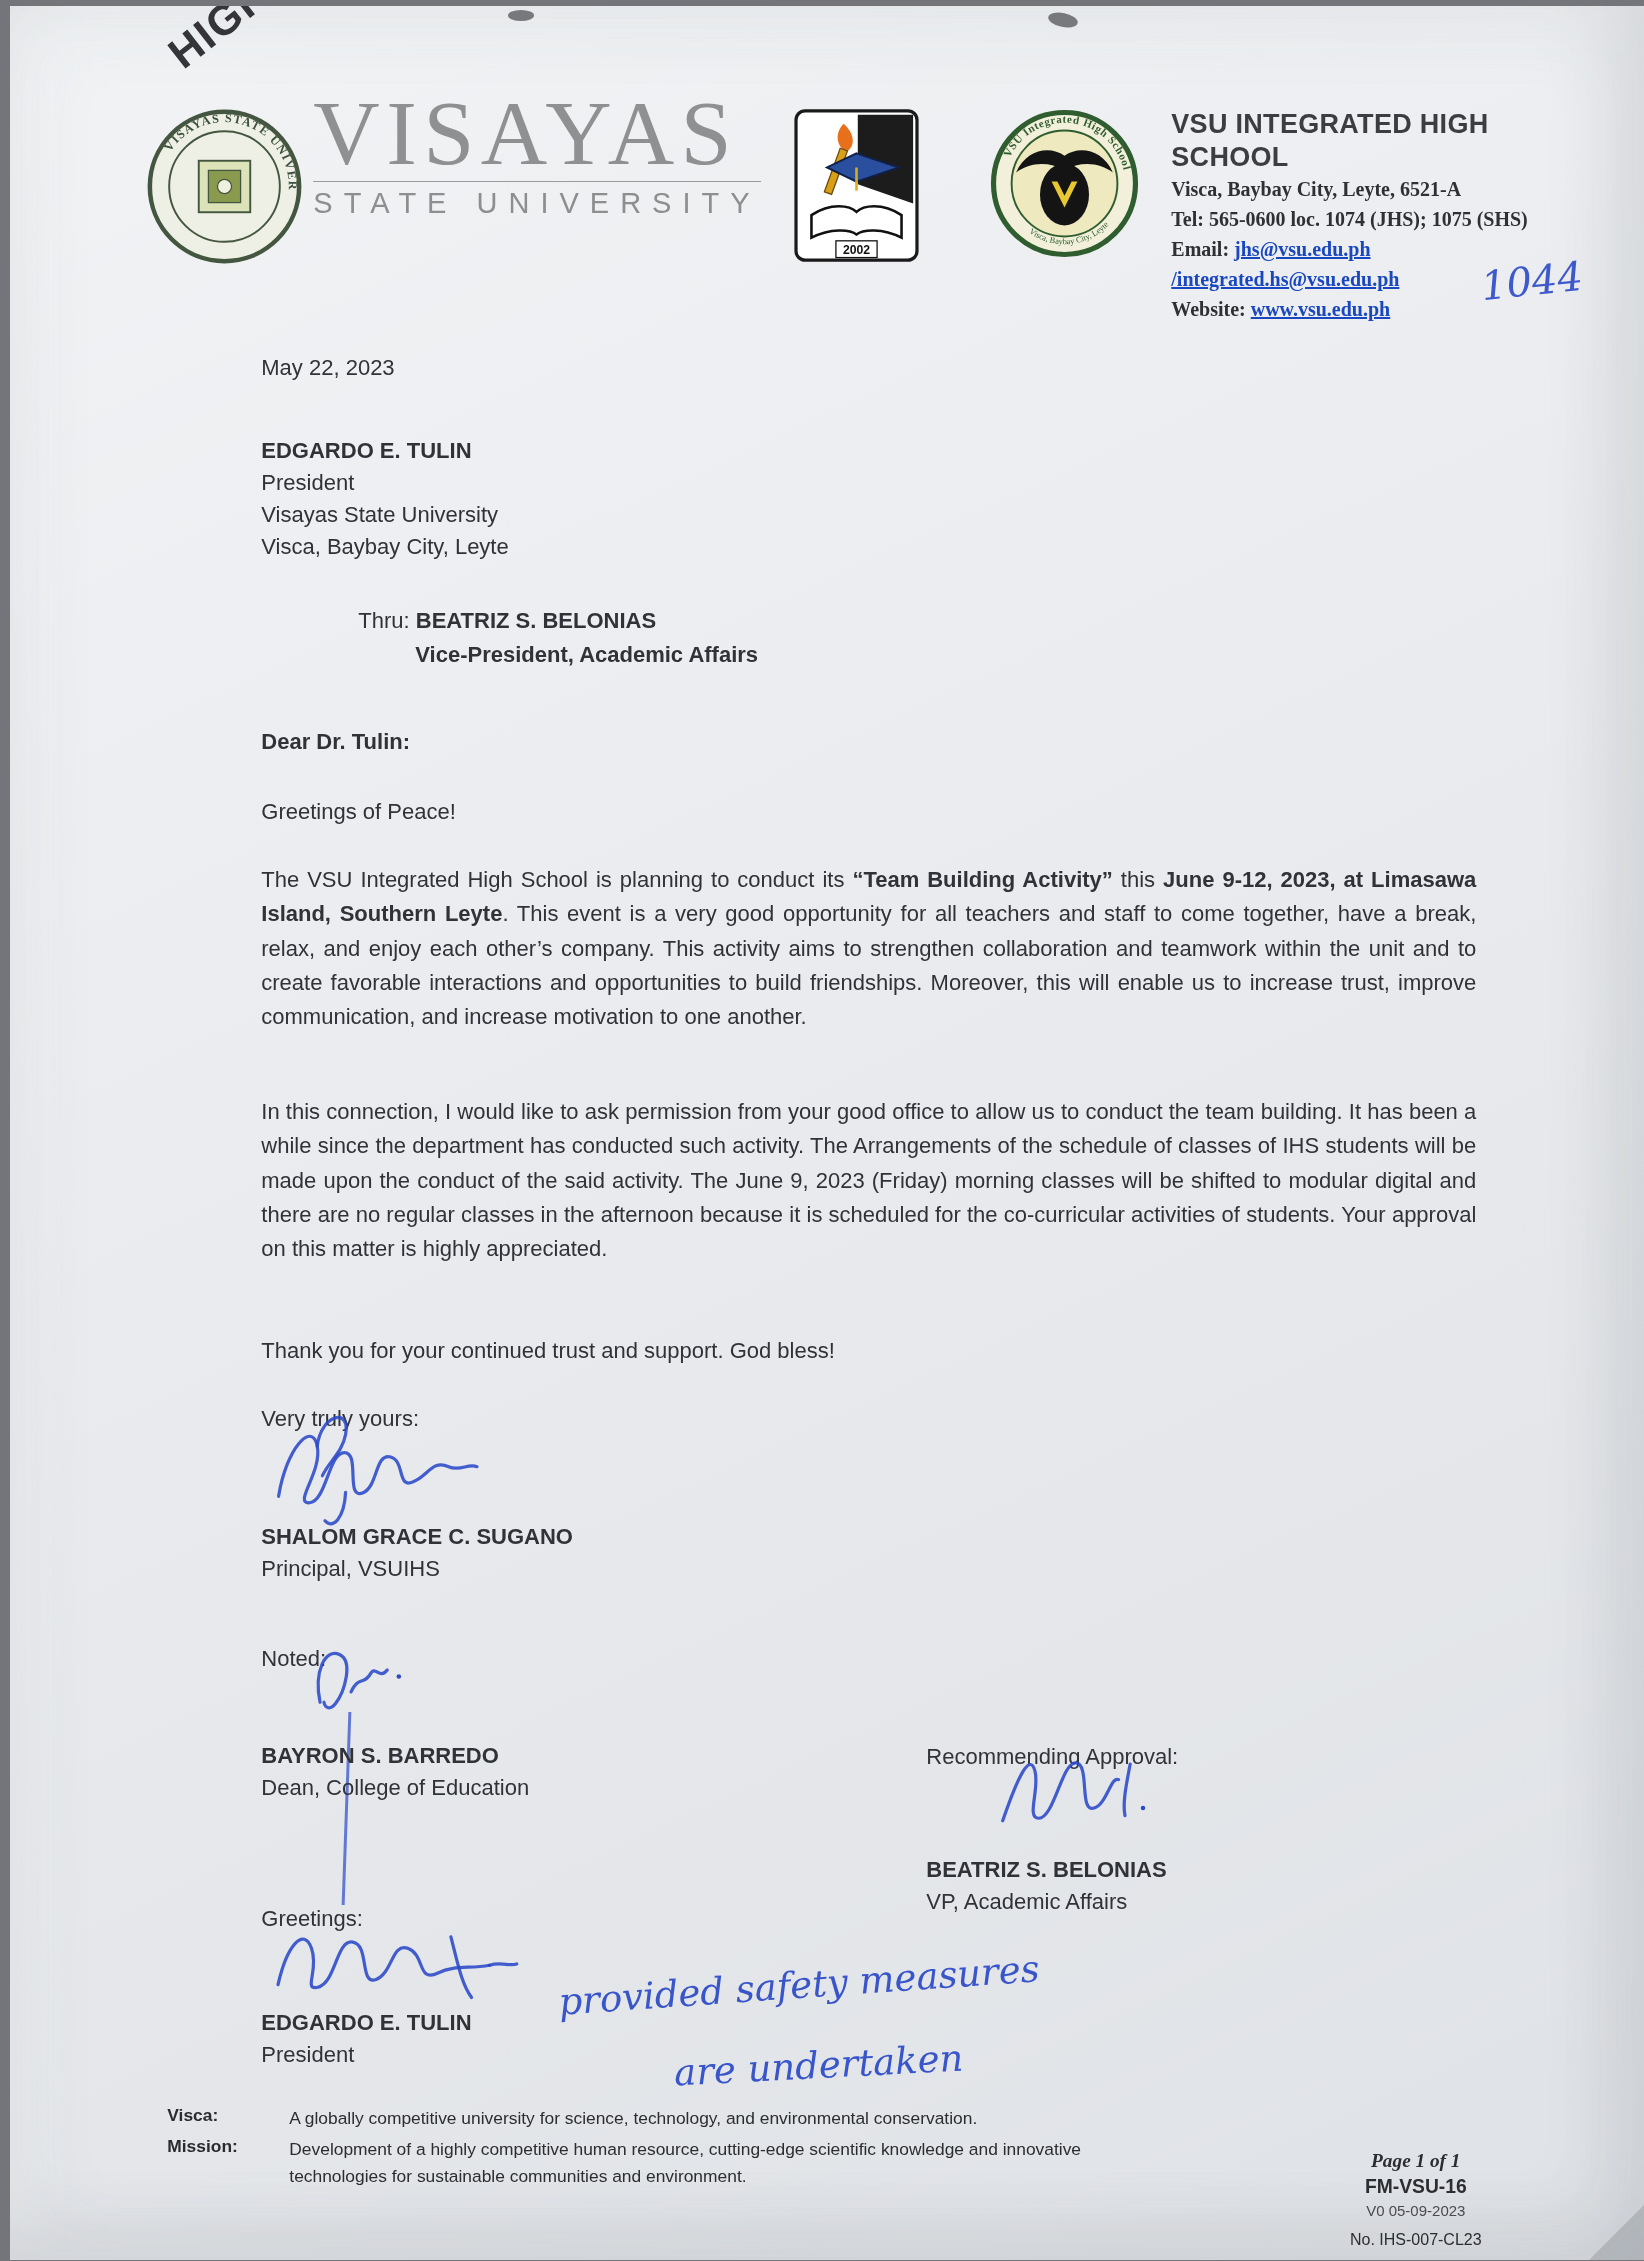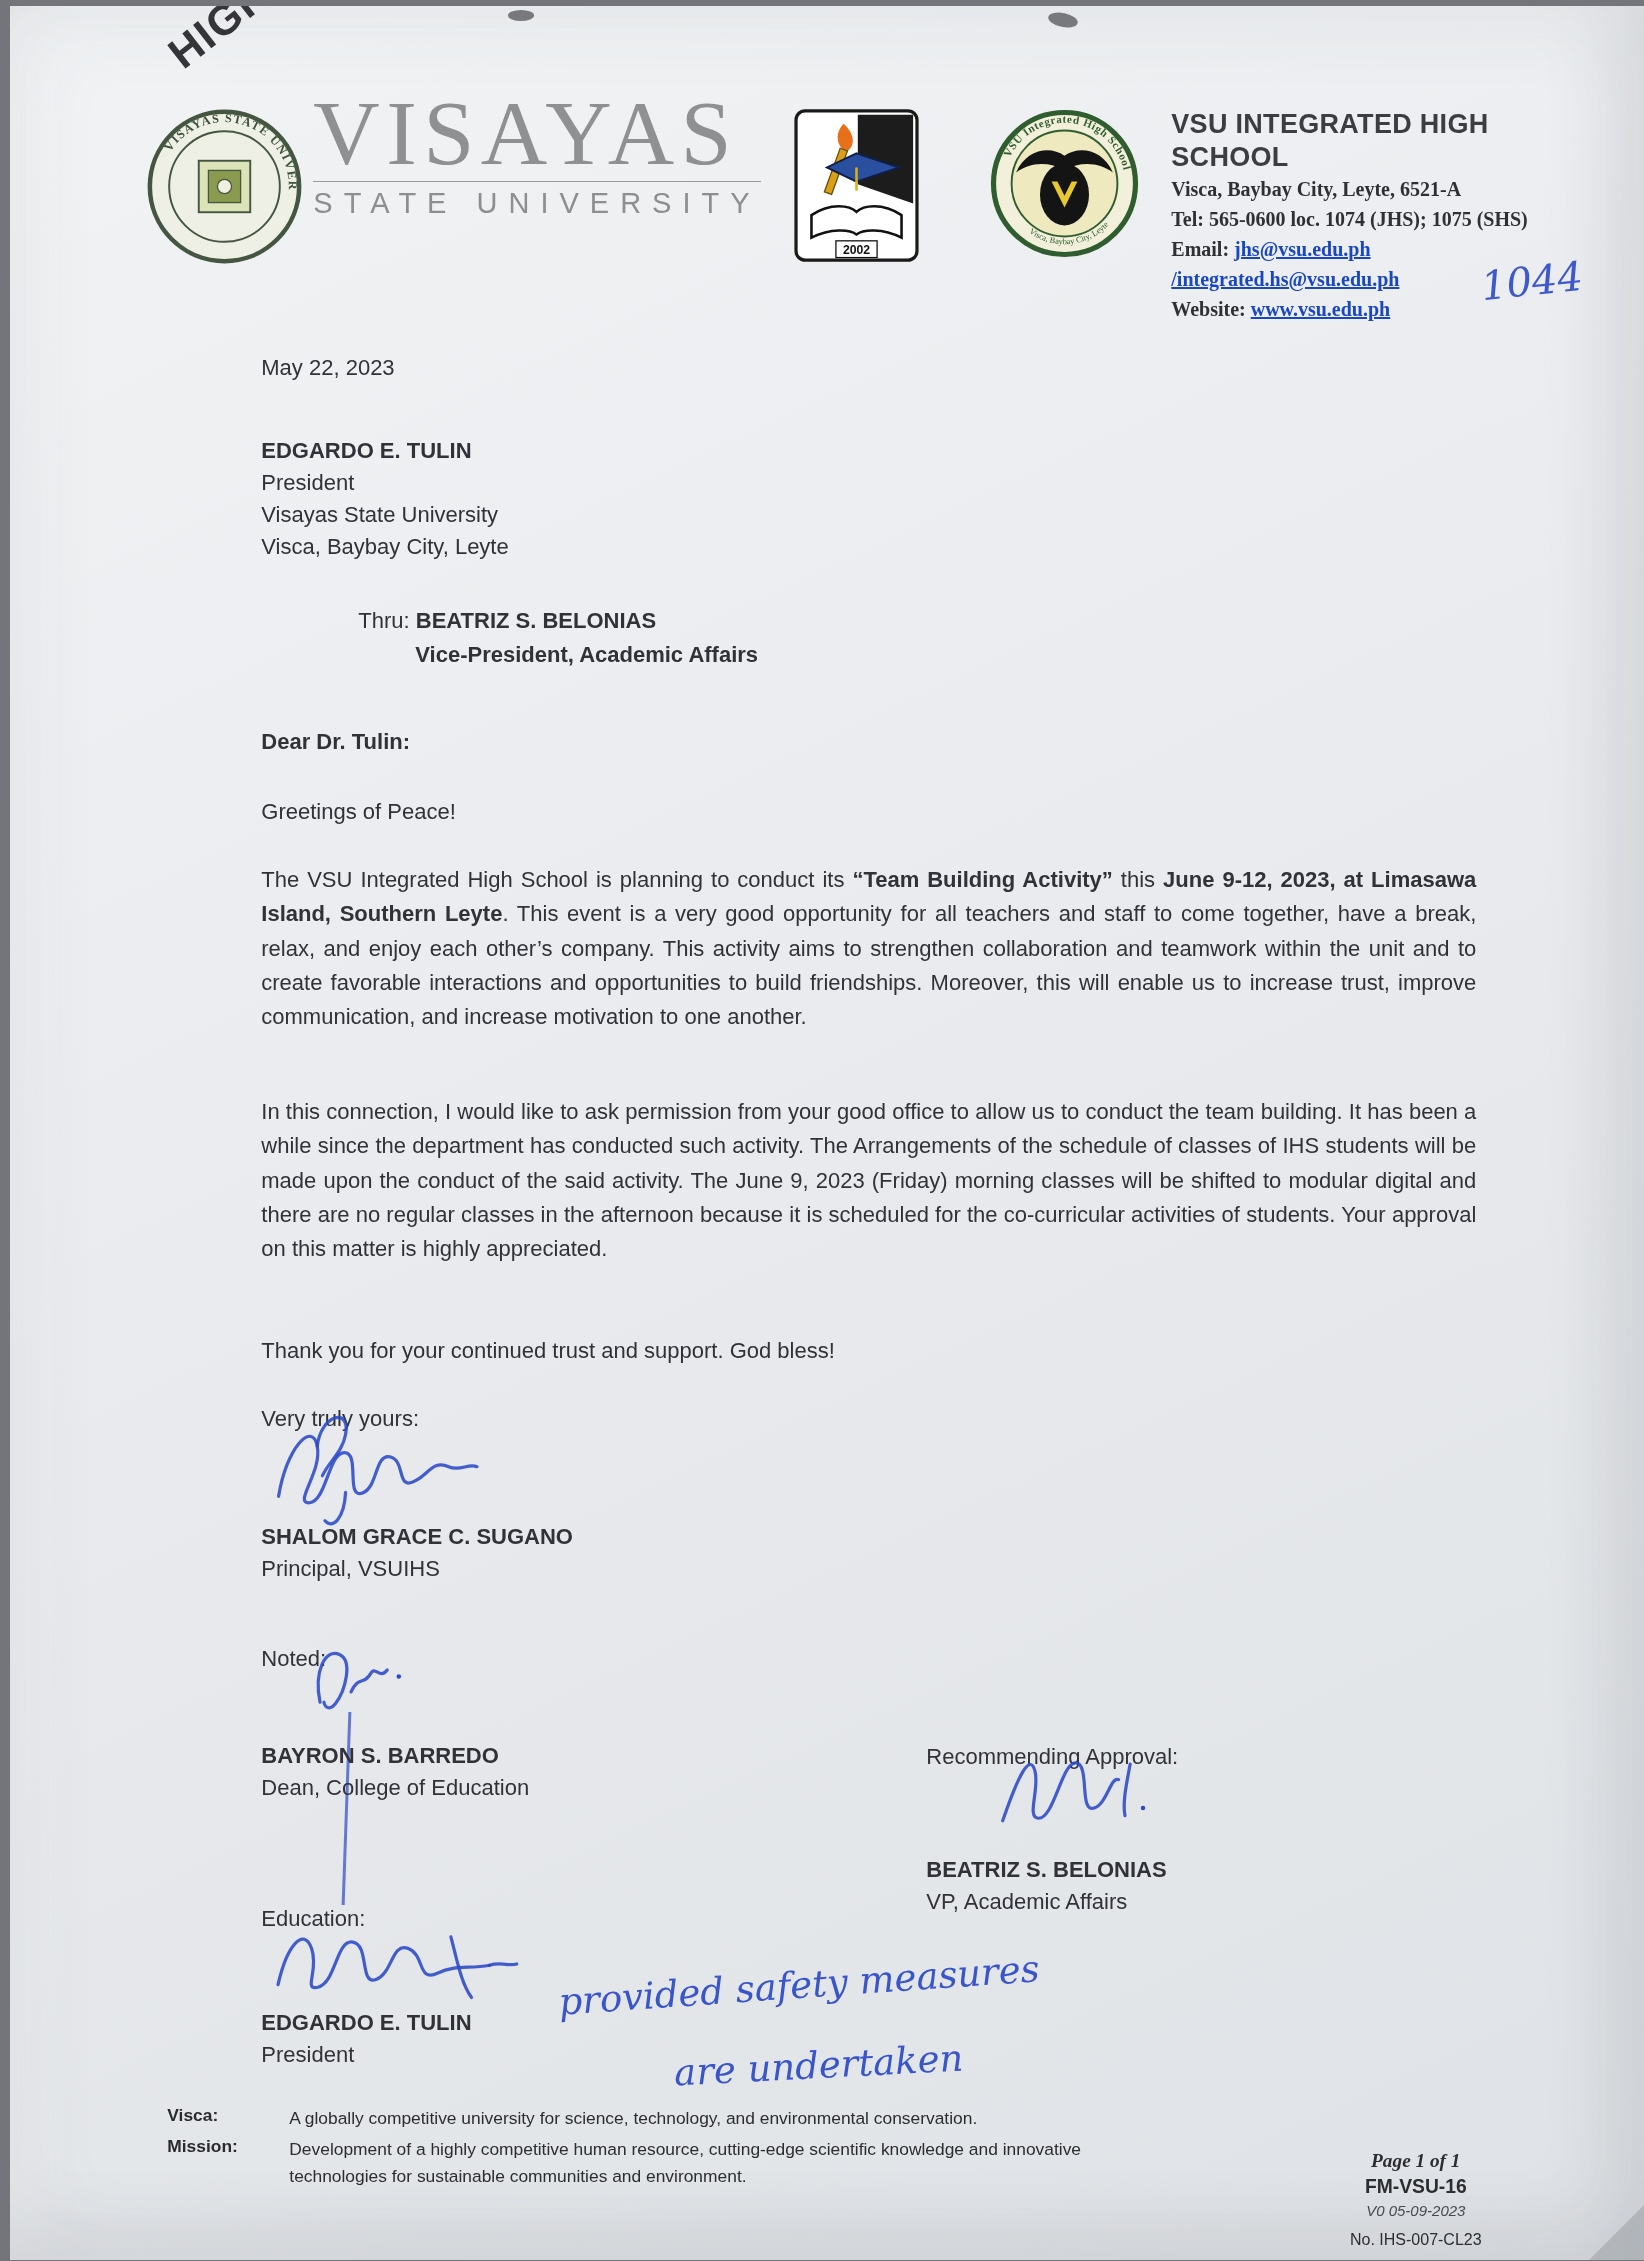--- a/index.html
+++ b/index.html
@@ -49,21 +49,21 @@
   .sig{stroke:#2b49c8;stroke-width:5;fill:none;stroke-linecap:round;stroke-linejoin:round;opacity:.88;}
   .penline{width:2.6px;background:rgba(43,73,200,.7);transform:rotate(2deg);}
   .handnote{font-family:"DejaVu Serif",serif;font-style:italic;font-size:37px;color:#2b49c8;opacity:.92;white-space:nowrap;}
 
   
   .foot-label{font-size:17.4px;font-weight:bold;color:#2a2b2e;}
   .foot-text{font-size:17.4px;color:#2c2d30;line-height:1.5;}
   .foot-right{left:1312px;width:187px;text-align:center;color:#2c2d30;}
   .fr-page{font-family:"Liberation Serif",serif;font-weight:bold;font-style:italic;font-size:19.3px;}
   .fr-code{font-weight:bold;font-size:19.3px;margin-top:3.9px;}
-  .fr-ver{font-style:italic;font-size:15px;color:#4a4b4f;margin-top:3.9px;}
+  .fr-ver{font-size:15px;color:#4a4b4f;margin-top:3.9px;}
   .fr-doc{font-size:16px;margin-top:11.6px;}
 </style>
 </head>
 <body>
 
 <div class="paper">
 
   <div class="abs stamp-high">HIGH</div>
   <div class="abs smudge a"></div>
   <div class="abs smudge b"></div>
@@ -202,21 +202,21 @@
       <path class="sig" d="M16,138 C40,68 58,32 66,60 C74,88 52,134 72,134 C96,134 108,46 130,48 C152,50 134,126 158,118 C178,112 184,68 196,74"></path>
       <path class="sig" d="M214,50 C208,82 202,110 206,130"></path>
       <circle cx="234" cy="118" r="3.5" fill="#2b49c8" stroke="none"></circle>
     </svg>
 
     <div class="abs txt" style="left:916px;top:1824px;line-height:1.45;">
       <div class="bold-line">BEATRIZ S. BELONIAS</div>
       <div>VP, Academic Affairs</div>
     </div>
 
-    <div class="abs block txt" style="top:1872px;">Education:</div>
+    <div class="abs block txt" style="top:1872px;">Greetings:</div>
 
     <svg class="abs" style="left:259px;top:1896px;" width="258" height="113" viewBox="0 0 400 175">
       <path class="sig" d="M14,128 C28,66 54,38 66,72 C78,106 52,138 76,132 C104,125 104,58 130,62 C156,66 140,130 166,120 C192,110 190,62 216,72 C242,82 230,126 262,110 C288,97 310,104 342,98"></path>
       <path class="sig" d="M282,54 C292,92 298,126 314,148"></path>
       <path class="sig" d="M342,98 C360,92 372,100 384,96"></path>
     </svg>
 
     <div class="abs block txt" style="top:1977px;line-height:1.45;">
       <div class="bold-line">EDGARDO E. TULIN</div>
       <div>President</div>

